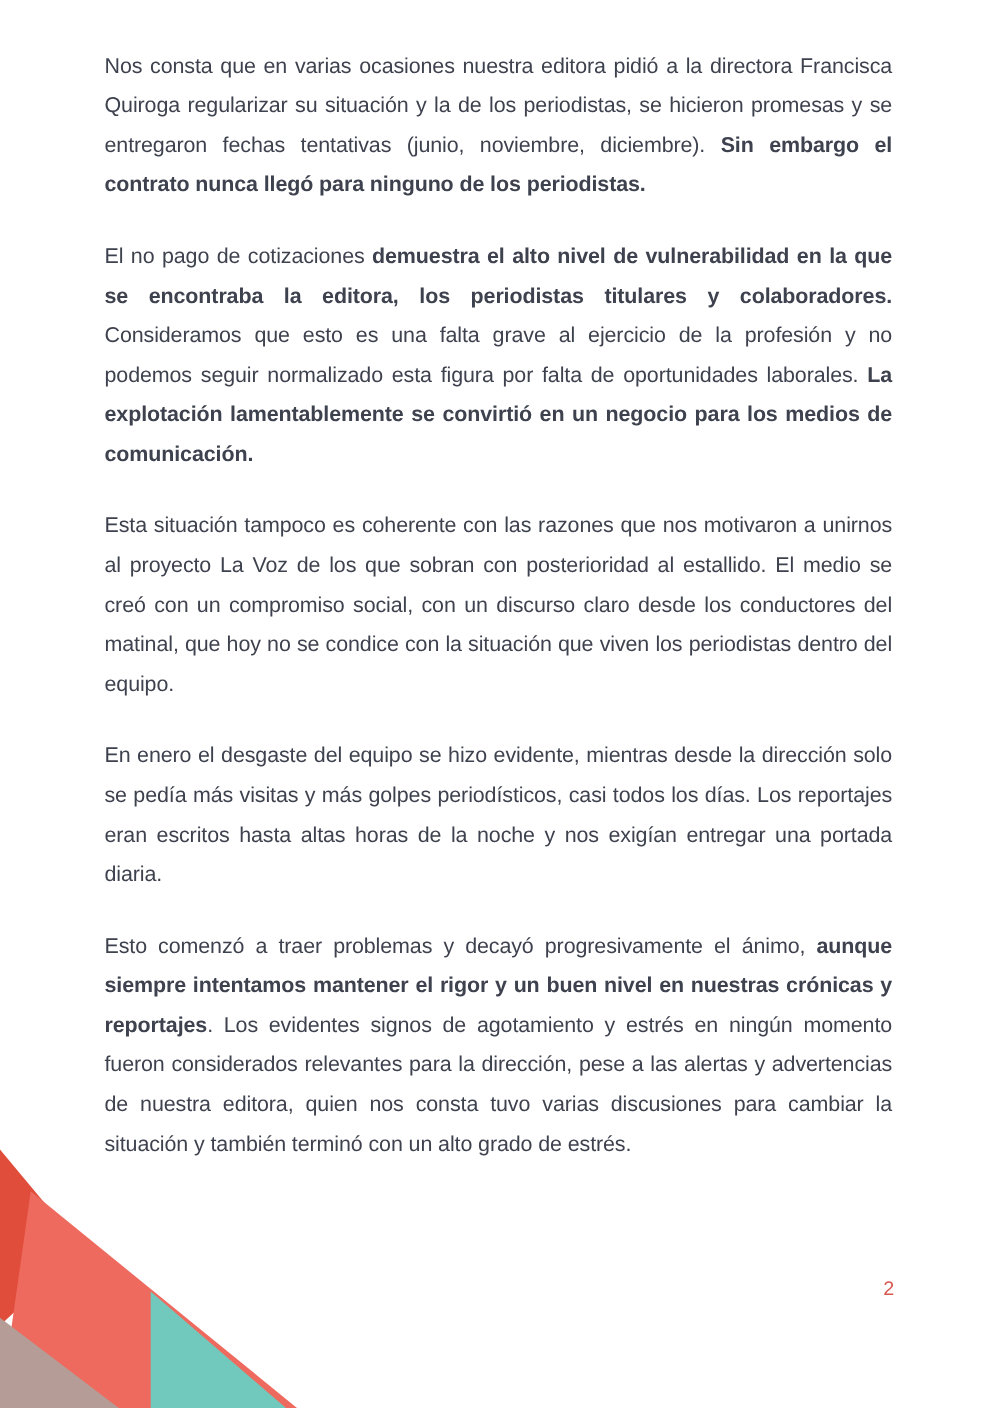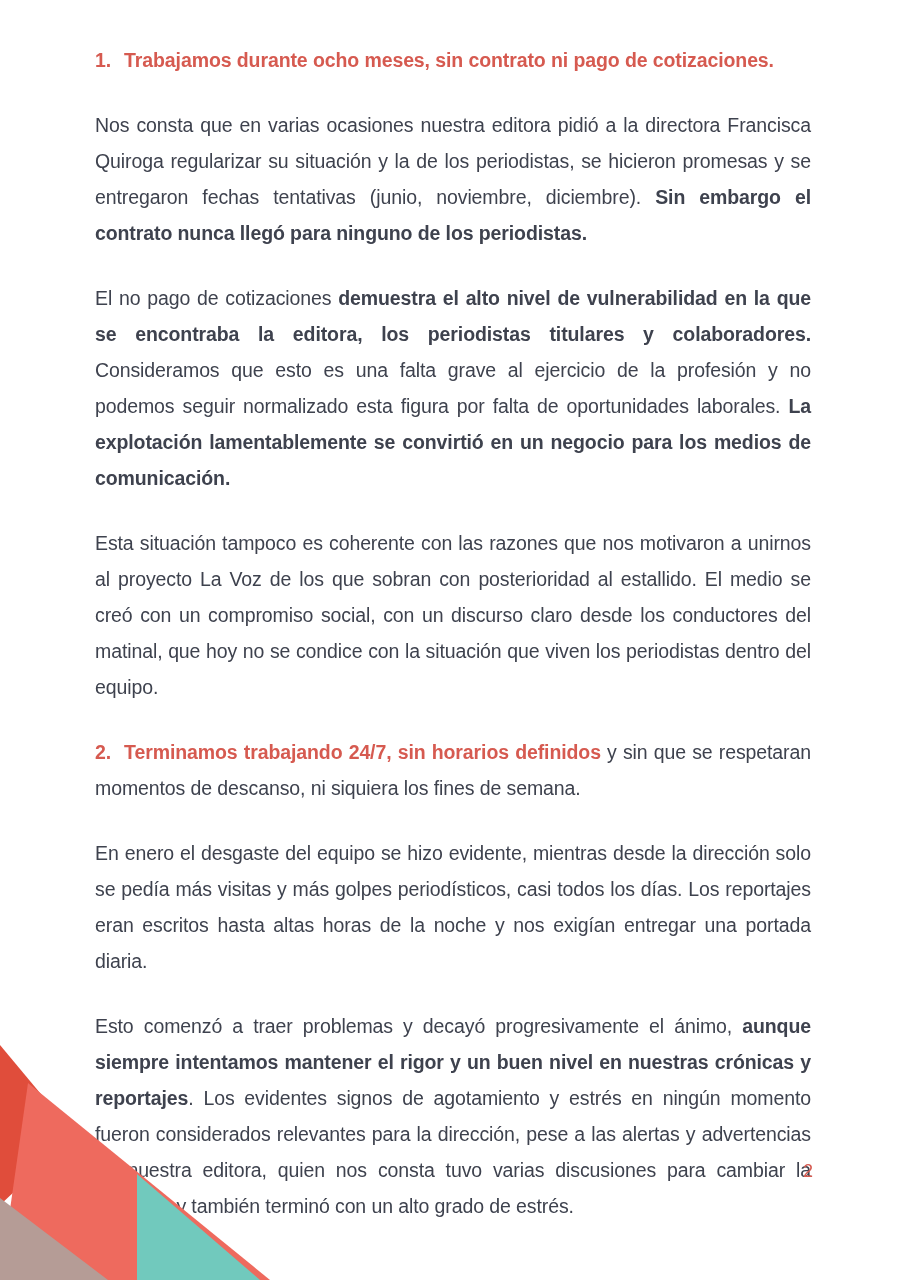--- a/index.html
+++ b/index.html
@@ -60,25 +60,23 @@
     height: 260px;
     display: block;
   }
 </style>
 </head>
 <body>
 
 <div class="page">
 
   <div class="content">
-      <p class="para"><span class="run-heading-number">1.</span><span class="run-heading">Trabajamos durante ocho meses, sin contrato ni pago de cotizaciones.</span></p>
       <p class="para"><span class="run-normal">Nos consta que en varias ocasiones nuestra editora pidió a la directora Francisca Quiroga regularizar su situación y la de los periodistas, se hicieron promesas y se entregaron fechas tentativas (junio, noviembre, diciembre). </span><span class="run-bold">Sin embargo el contrato nunca llegó para ninguno de los periodistas.</span></p>
       <p class="para"><span class="run-normal">El no pago de cotizaciones </span><span class="run-bold">demuestra el alto nivel de vulnerabilidad en la que se encontraba la editora, los periodistas titulares y colaboradores. </span><span class="run-normal">Consideramos que esto es una falta grave al ejercicio de la profesión y no podemos seguir normalizado esta figura por falta de oportunidades laborales. </span><span class="run-bold">La explotación lamentablemente se convirtió en un negocio para los medios de comunicación.</span></p>
       <p class="para"><span class="run-normal">Esta situación tampoco es coherente con las razones que nos motivaron a unirnos al proyecto La Voz de los que sobran con posterioridad al estallido. El medio se creó con un compromiso social, con un discurso claro desde los conductores del matinal, que hoy no se condice con la situación que viven los periodistas dentro del equipo.</span></p>
-      <p class="para"><span class="run-heading-number">2.</span><span class="run-heading">Terminamos trabajando 24/7, sin horarios definidos</span><span class="run-normal"> y sin que se respetaran momentos de descanso, ni siquiera los fines de semana.</span></p>
       <p class="para"><span class="run-normal">En enero el desgaste del equipo se hizo evidente, mientras desde la dirección solo se pedía más visitas y más golpes periodísticos, casi todos los días. Los reportajes eran escritos hasta altas horas de la noche y nos exigían entregar una portada diaria.</span></p>
       <p class="para"><span class="run-normal">Esto comenzó a traer problemas y decayó progresivamente el ánimo, </span><span class="run-bold">aunque siempre intentamos mantener el rigor y un buen nivel en nuestras crónicas y reportajes</span><span class="run-normal">. Los evidentes signos de agotamiento y estrés en ningún momento fueron considerados relevantes para la dirección, pese a las alertas y advertencias de nuestra editora, quien nos consta tuvo varias discusiones para cambiar la situación y también terminó con un alto grado de estrés.</span></p>
     </div>
 
   <div class="page-number">2</div>
 
   <svg class="corner-decoration" viewBox="0 0 300 260" xmlns="http://www.w3.org/2000/svg">
     <polygon points="0,25 75,115 0,185" fill="#e04d3b"></polygon>
     <polygon points="28,63 270,260 0,260" fill="#ee6a5e"></polygon>
     <polygon points="137,154 260,260 137,260" fill="#71c9bd"></polygon>

